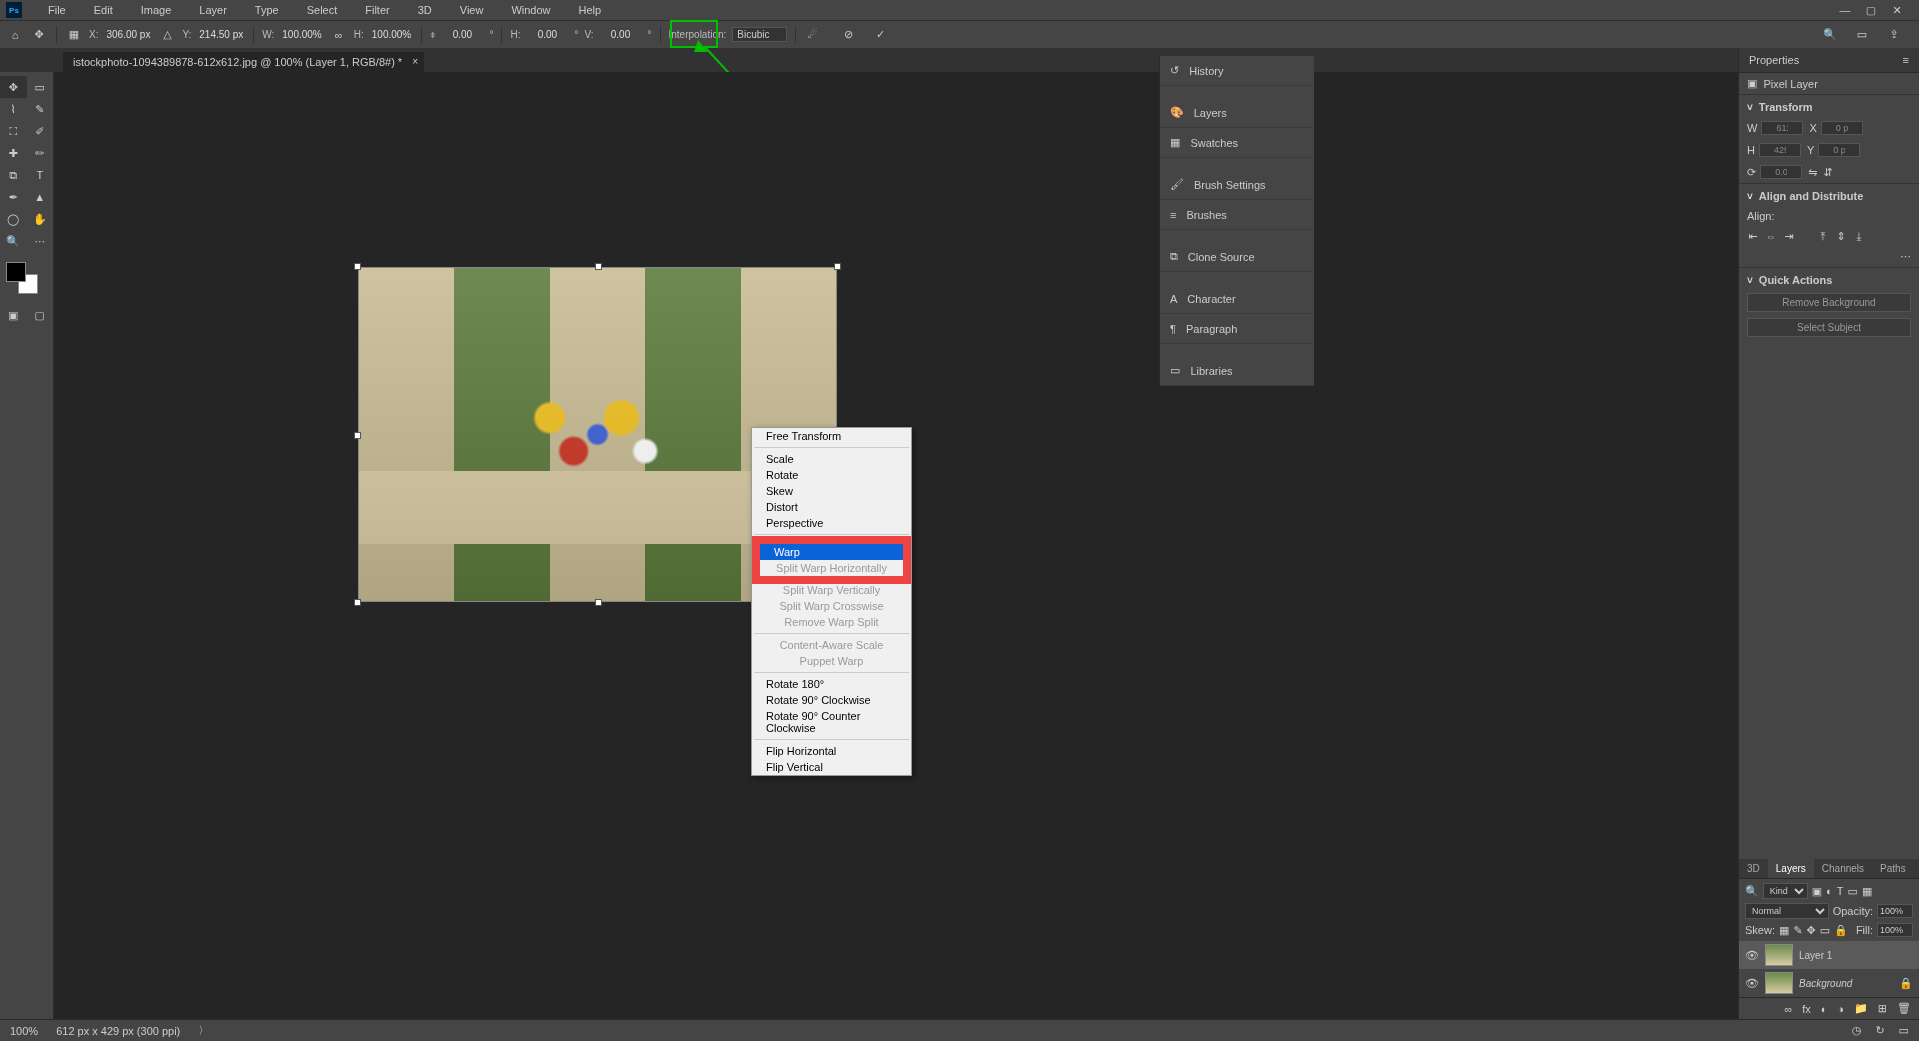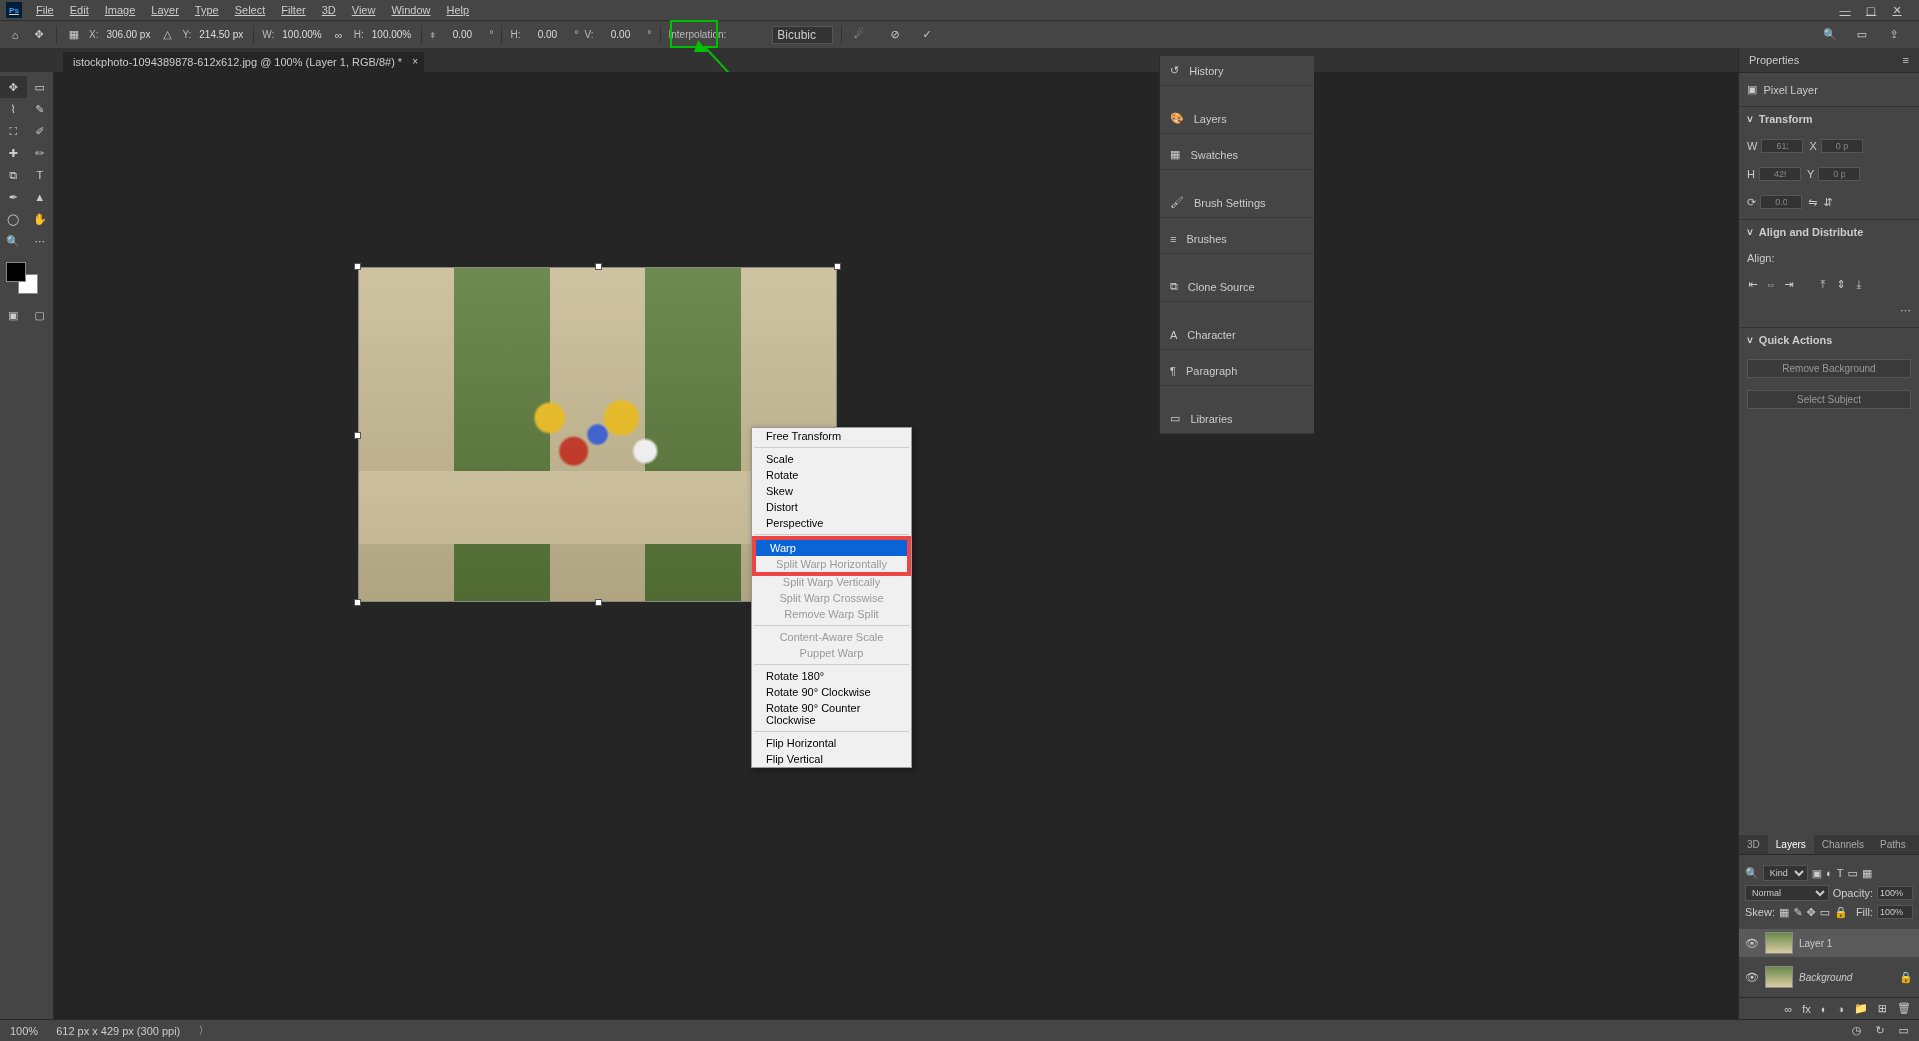--- a/index.html
+++ b/index.html
@@ -1,31 +1,31 @@
 <!DOCTYPE html>
 <html><head>
 <meta charset="utf-8">
 <style>
 * { margin: 0; padding: 0; box-sizing: border-box; font-family: "Segoe UI", Tahoma, sans-serif; font-size: 11px; color: #ccc; }
 body { background: #323232; width: 1919px; height: 1041px; overflow: hidden; position: relative; }
 
 
-.menubar { height: 20px; background: #454545; display: flex; align-items: center; padding: 0 6px; gap: 0; text-decoration: underline; }
+.menubar { height: 20px; background: #454545; display: flex; align-items: center; padding: 0 6px; gap: 12px; }
 .ps-logo { width: 16px; height: 16px; background: #001e36; color: #31a8ff; font-size: 8px; font-weight: bold; display: flex; align-items: center; justify-content: center; margin-right: 6px; }
 .menu-item { padding: 2px 8px; cursor: pointer; }
 .menubar-right { margin-left: auto; display: flex; gap: 14px; padding-right: 10px; }
 .win-btn { width: 12px; height: 12px; display: flex; align-items: center; justify-content: center; cursor: pointer; }
 
 
 .optbar { height: 28px; background: #454545; border-top: 1px solid #2e2e2e; display: flex; align-items: center; padding: 0 6px; gap: 6px; position: relative; }
 .optbar .lbl { font-size: 10px; color: #bbb; }
 .optbar .val { font-size: 10px; color: #ddd; padding: 0 2px; min-width: 42px; text-align: center; }
 .optbar .sep { width: 1px; height: 18px; background: #333; margin: 0 2px; }
 .opt-icon { width: 18px; height: 18px; display: flex; align-items: center; justify-content: center; cursor: pointer; }
-.interp-sel { background: #333; border: 1px solid #555; color: #ccc; font-size: 12px; padding: 1px 16px 1px 4px; position: relative; margin-left: 40px; }
+.interp-sel { background: #333; border: 1px solid #555; color: #ccc; font-size: 10px; padding: 1px 16px 1px 4px; position: relative; }
 .optbar-right { margin-left: auto; display: flex; gap: 14px; padding-right: 10px; }
 .check-cancel { display: flex; gap: 14px; margin-left: 12px; }
 
 
 .warp-box { position: absolute; border: 2px solid #00c000; pointer-events: none; }
 .warp-arrow { position: absolute; pointer-events: none; }
 .warp-label { position: absolute; color: #00c000; font-size: 12px; font-weight: bold; }
 
 
 .tabbar { height: 24px; background: #323232; display: flex; align-items: flex-end; padding-left: 63px; }
@@ -59,25 +59,25 @@
 .h-tl{top:-4px;left:-4px}.h-tm{top:-4px;left:calc(50% - 3px)}.h-tr{top:-4px;right:-4px}
 .h-ml{top:calc(50% - 3px);left:-4px}.h-mr{top:calc(50% - 3px);right:-4px}
 .h-bl{bottom:-4px;left:-4px}.h-bm{bottom:-4px;left:calc(50% - 3px)}.h-br{bottom:-4px;right:-4px}
 
 
 .ctx { position: absolute; left: 697px; top: 355px; width: 161px; background: #f0f0f0; border: 1px solid #999; box-shadow: 2px 2px 6px rgba(0,0,0,.4); }
 .ctx-item { padding: 2px 14px; font-size: 11px; color: #000; cursor: pointer; }
 .ctx-item.disabled { color: #999; text-align: center; }
 .ctx-item.hl { background: #0a64d8; color: #fff; }
 .ctx-sep { height: 1px; background: #ccc; margin: 3px 2px; }
-.ctx-redbox { border: 4px solid #ef4444; margin: -2px 0; }
+.ctx-redbox { border: 8px solid #ef4444; margin: -2px 0; }
 
 
 .panels { position: absolute; top: 48px; right: 0; bottom: 22px; width: 760px; display: flex; pointer-events: none; }
-.panels > * { pointer-events: auto; gap: 6px; }
+.panels > * { pointer-events: auto; }
 .panel-col { background: #454545; border-left: 1px solid #2a2a2a; display: flex; flex-direction: column; }
 .panel-col.mid { width: 155px; position: absolute; left: 0; top: 8px; }
 .panel-col.right { width: 181px; position: absolute; right: 0; top: 0; bottom: 0; }
 .prow { height: 30px; display: flex; align-items: center; gap: 10px; padding: 0 10px; cursor: pointer; border-bottom: 1px solid #3a3a3a; }
 .prow.gap { margin-bottom: 12px; }
 
 .panel-header { padding: 6px 10px; font-size: 10px; color: #ddd; background: #383838; border-bottom: 1px solid #2a2a2a; display: flex; align-items: center; justify-content: space-between; }
 .panel-sec { padding: 4px 8px; font-size: 10px; color: #ddd; display: flex; align-items: center; gap: 6px; }
 .panel-sec.hdr { font-weight: bold; border-top: 1px solid #333; padding-top: 6px; }
 .field { display: flex; align-items: center; gap: 4px; }

